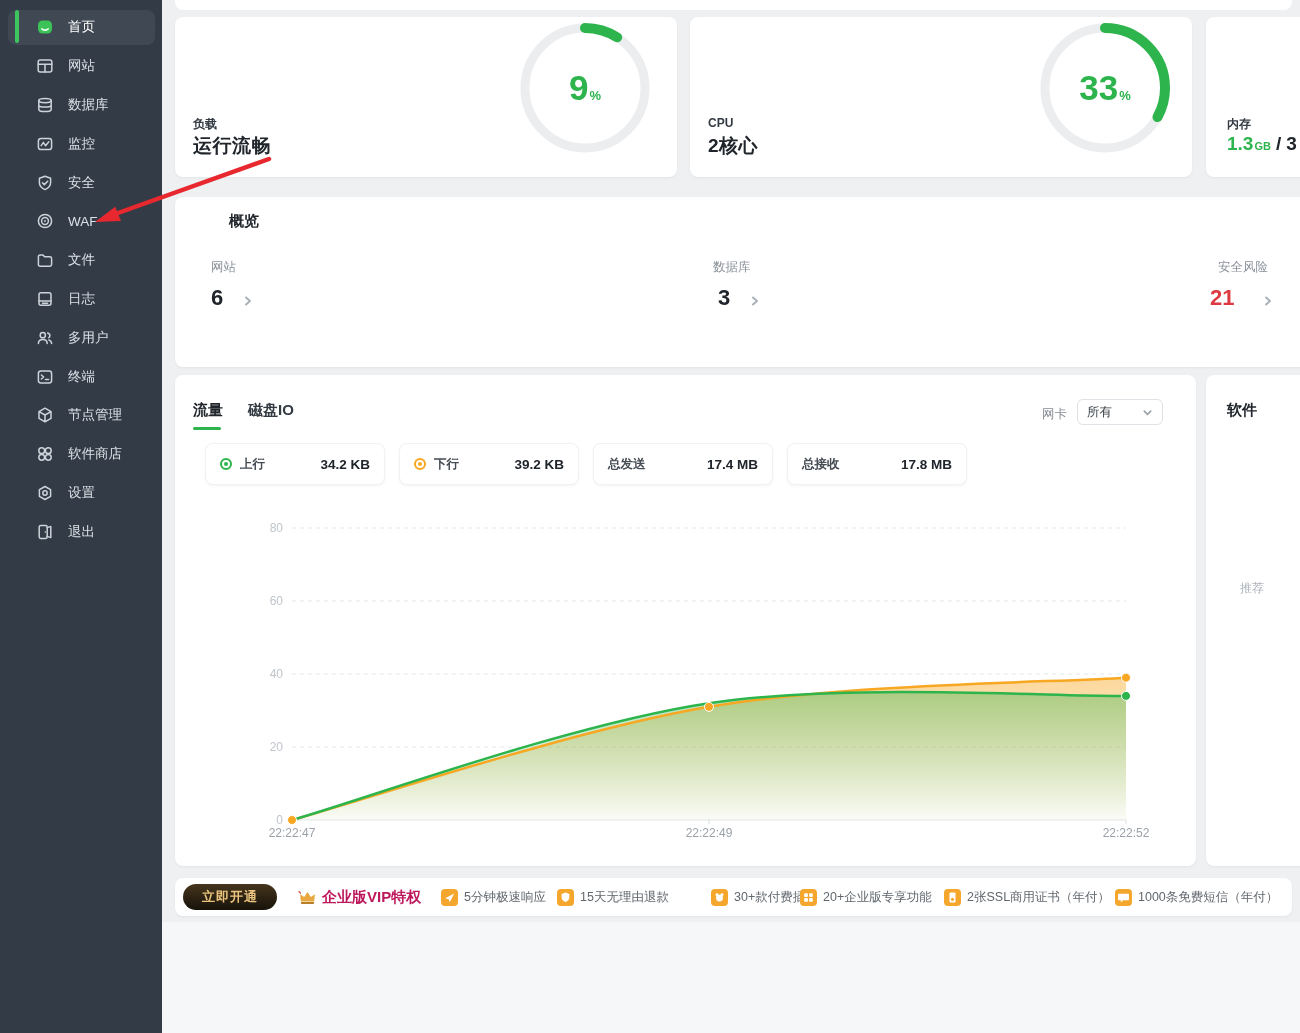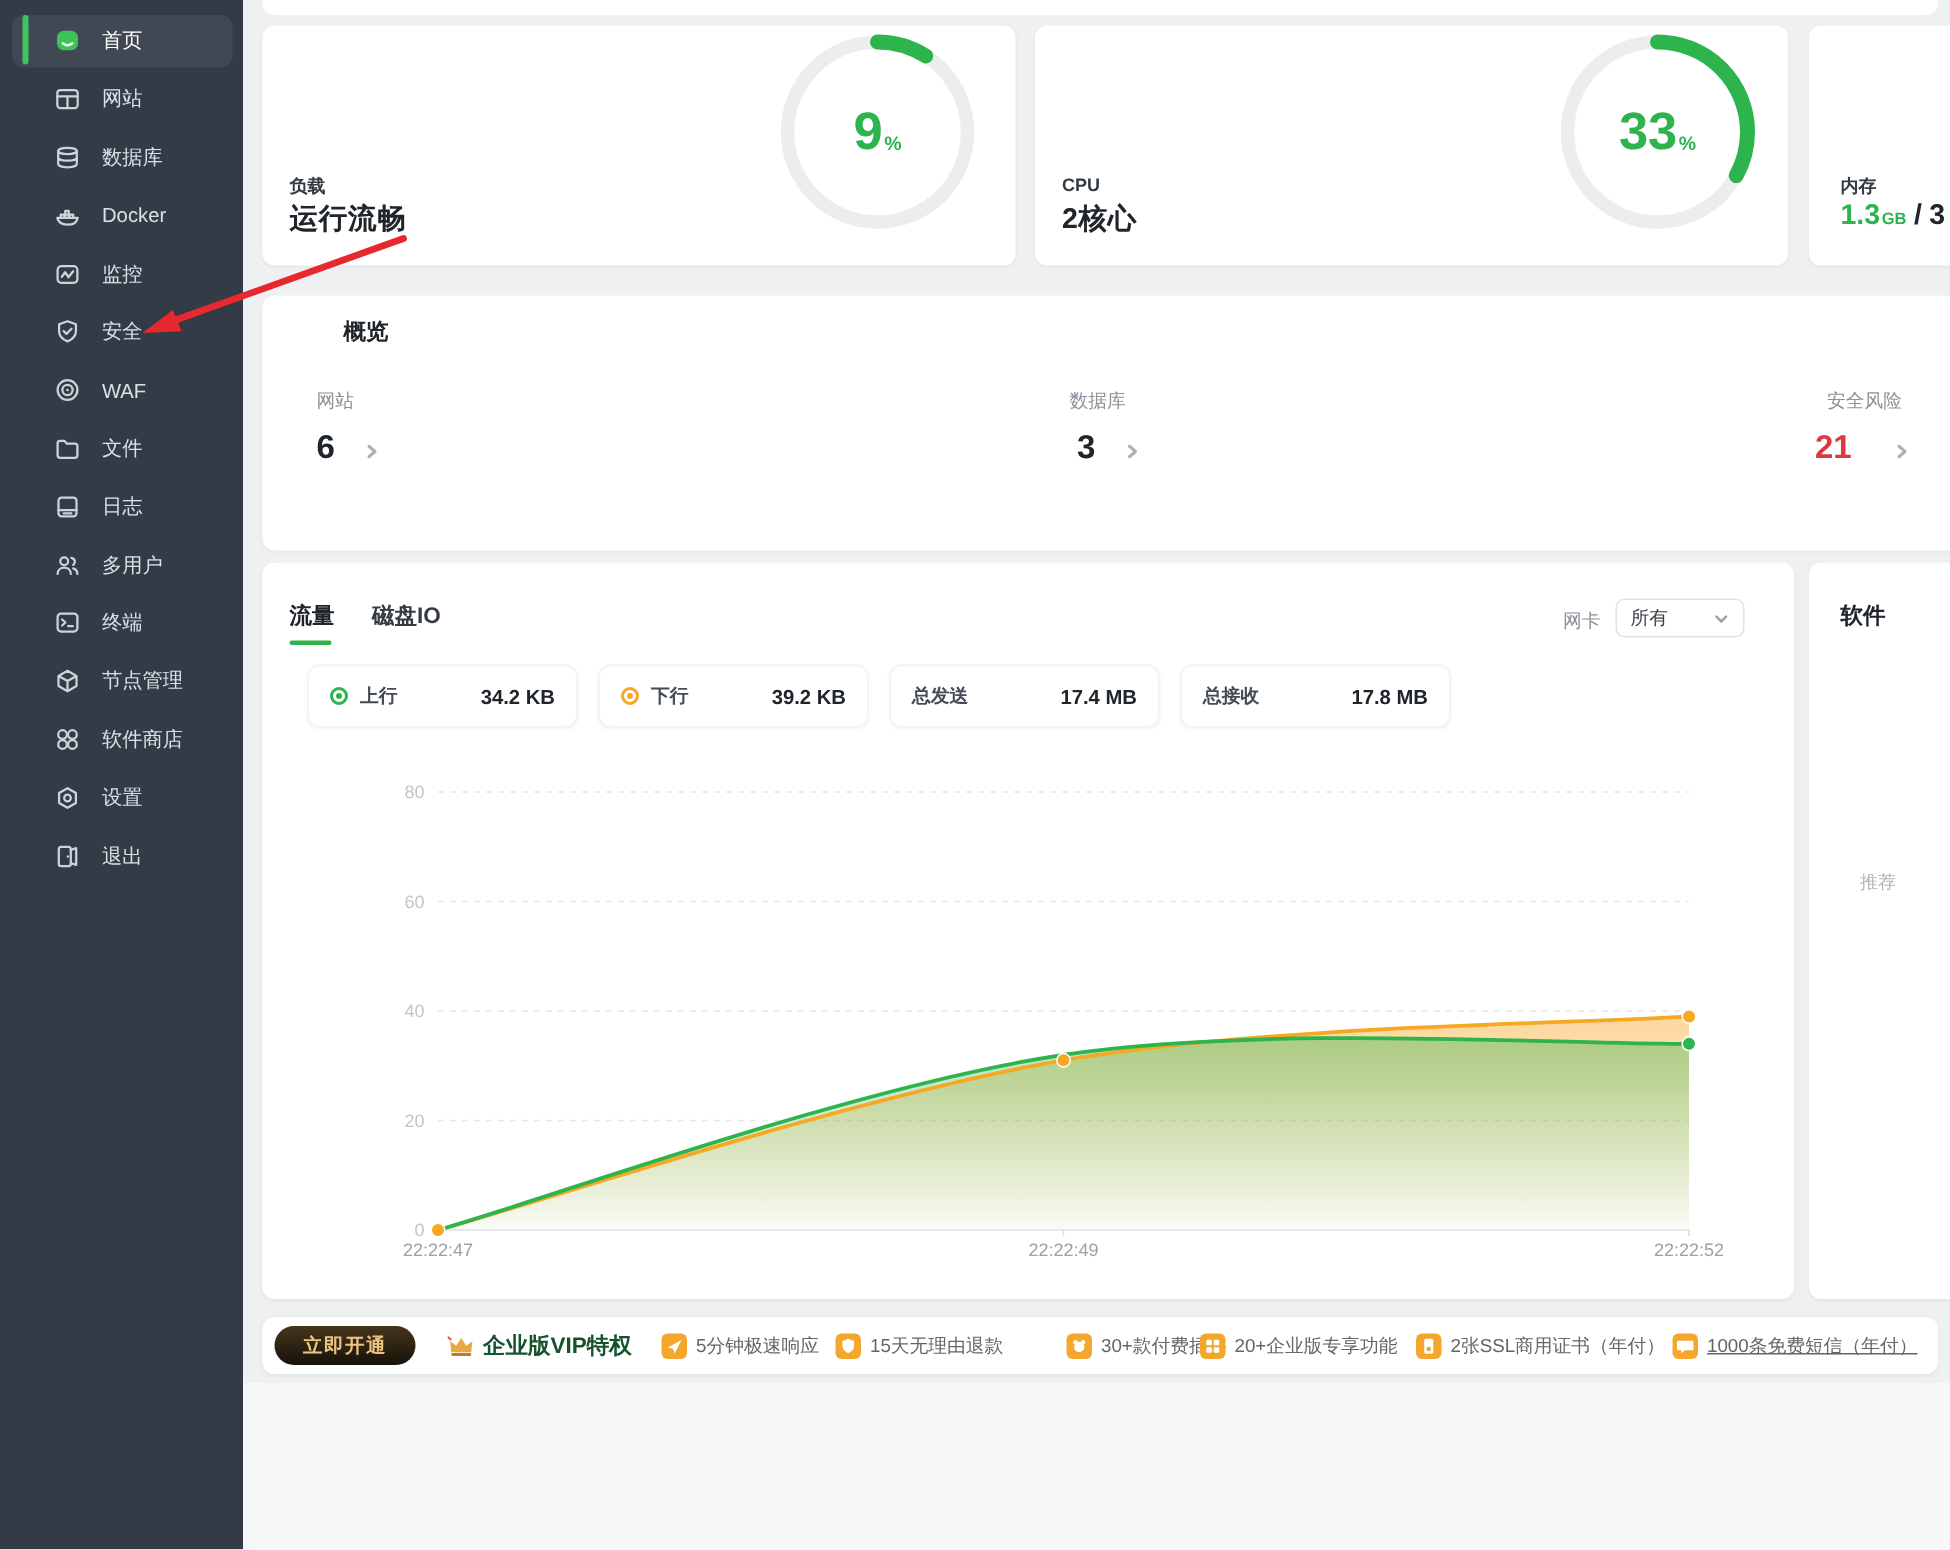--- a/index.html
+++ b/index.html
@@ -66,21 +66,21 @@
   .pill .p-value { margin-left:auto; font-size:13.5px; font-weight:800; color:#20252b; }
 
   
   .soft-hint { font-size:12px; color:#aeb4bb; }
 
   
   .vip-cta { position:absolute; left:8px; top:6px; width:94px; height:26px; border-radius:13px;
              background:linear-gradient(180deg,#453télé,#17120a); background:linear-gradient(180deg,#46351c,#17120a);
              color:#eac47e; font-size:13px; font-weight:700; display:flex; align-items:center; justify-content:center;
              cursor:pointer; letter-spacing:1px; }
-  .vip-title { position:absolute; top:10px; font-size:15px; font-weight:800; color:#14532d; }
+  .vip-title { position:absolute; top:10px; font-size:15px; font-weight:800; color:#be185d; }
   .feat { position:absolute; top:11px; display:flex; align-items:center; gap:6px; font-size:12.5px; color:#61676d; white-space:nowrap; }
   .gold-ic { width:17px; height:17px; border-radius:4px; background:#f5a62c; display:inline-flex; align-items:center; justify-content:center; flex:0 0 17px; }
   .gold-ic svg { width:13px; height:13px; }
 
   .bottom-area { left:162px; top:922px; width:1138px; height:111px; background:#f6f7f8; }
 
   .arrow-overlay { position:absolute; inset:0; width:1300px; height:1033px; pointer-events:none; z-index:50; }
 </style>
 </head>
 <body>
@@ -107,27 +107,20 @@
     </div>
 
     <div class="side-item">
       <svg viewBox="0 0 18 18">
         <ellipse cx="9" cy="4.6" rx="6.2" ry="2.1"></ellipse>
         <path d="M2.8,4.6 V13.4 c0,1.2 2.8,2.1 6.2,2.1 s6.2,-0.9 6.2,-2.1 V4.6 M2.8,9 c0,1.2 2.8,2.1 6.2,2.1 s6.2,-0.9 6.2,-2.1"></path>
       </svg>
       <span>数据库</span>
     </div>
 
-    <div class="side-item">
-      <svg viewBox="0 0 18 18">
-        <path d="M2.2,10.2 h13.6 c-0.4,2.8-2.6,4.6-6.8,4.6 c-3.9,0-6.2-1.6-6.8-4.6 Z"></path>
-        <path d="M4.5,10.2 V8 h2.3 v2.2 M7.5,10.2 V8 h2.3 v2.2 M10.5,10.2 V8 h2.3 v2.2 M7.5,7.8 V5.6 h2.3 v2.2"></path>
-      </svg>
-      <span>Docker</span>
-    </div>
 
     <div class="side-item">
       <svg viewBox="0 0 18 18">
         <rect x="2.4" y="3.4" width="13.2" height="11.2" rx="2.6"></rect>
           <path d="M5.2,10.6 L7.4,7.4 L9.6,10.8 L12.8,6.8"></path>
       </svg>
       <span>监控</span>
     </div>
 
     <div class="side-item">
@@ -403,21 +396,21 @@
     </div>
     <div class="feat" style="left:769px;">
       <span class="gold-ic">
         <svg viewBox="0 0 15 15">
             <rect x="4" y="1.8" width="7" height="11.4" rx="1.2" fill="#fff"></rect>
             <circle cx="7.5" cy="9.6" r="1.8" fill="#f5a62c"></circle>
           </svg>
       </span>
       <span>2张SSL商用证书（年付）</span>
     </div>
-    <div class="feat" style="left:940px;text-decoration:underline;">
+    <div class="feat" style="left:940px;">
       <span class="gold-ic">
         <svg viewBox="0 0 15 15">
             <path d="M2.2,3.2 h10.6 c0.7,0 1,0.3 1,1 v5.4 c0,0.7-0.3,1-1,1 H7.2 L4.4,13 v-2.4 H2.2 c-0.7,0-1-0.3-1-1 V4.2 c0-0.7 0.3-1 1-1 Z" fill="#fff"></path>
           </svg>
       </span>
       <span>1000条免费短信（年付）</span>
     </div>
   </div>
 
   <div class="a bottom-area"></div>

